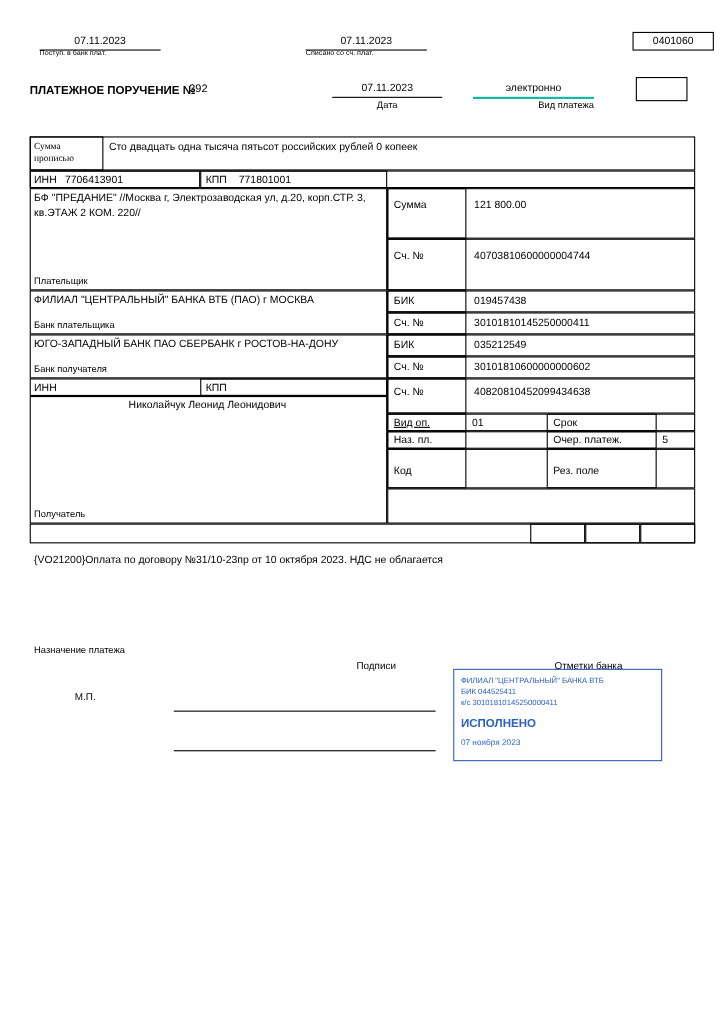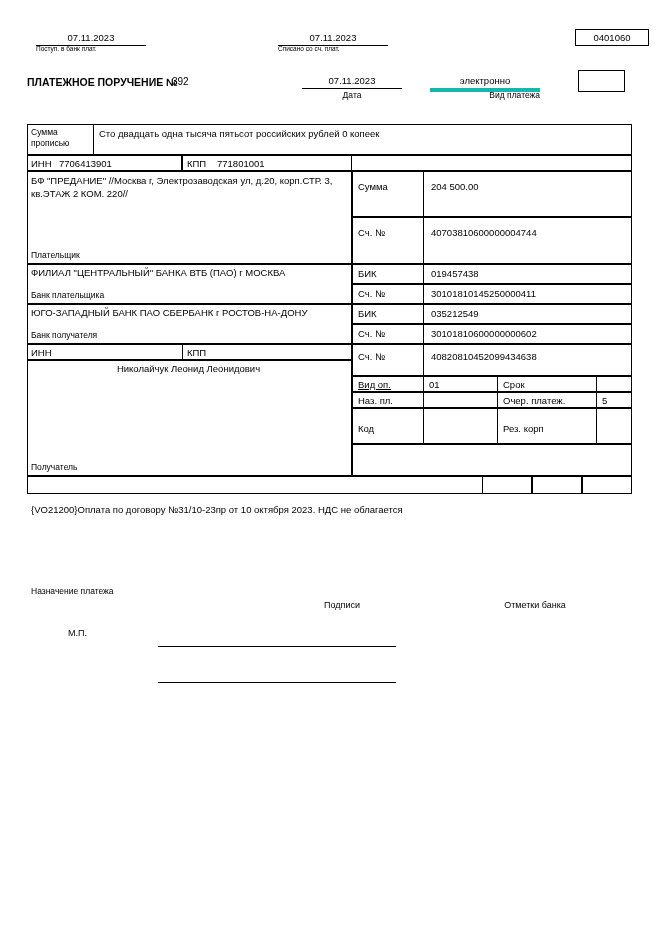--- a/index.html
+++ b/index.html
@@ -46,21 +46,21 @@
   
   #doc-title { left: 27px; top: 76px; font-weight: bold; font-size: 10.5px; }
   #doc-number { left: 172px; top: 76px; font-size: 10px; }
   #date-value {
     left: 302px; top: 75px; width: 100px; text-align: center; font-size: 9.5px;
     padding-bottom: 2px; border-bottom: 1px solid #000;
   }
   #date-caption { left: 302px; top: 90px; width: 100px; text-align: center; font-size: 8.5px; }
   #paytype-value {
     left: 430px; top: 75px; width: 110px; text-align: center; font-size: 9.5px;
-    padding-bottom: 2px; border-bottom: 4px solid #14b8a6;
+    padding-bottom: 2px; border-bottom: 2px solid #14b8a6;
   }
   #paytype-caption { left: 430px; top: 90px; width: 110px; text-align: right; font-size: 8.5px; }
   #title-right-box { left: 578px; top: 70px; width: 45px; height: 20px; border: 1px solid #000; }
 
   
   .tbl { position: absolute; left: 27px; top: 124px; width: 605px; }
   .brd { border: 1px solid #000; box-sizing: border-box; position: absolute; }
   .cell-txt { position: absolute; font-size: 9.5px; }
   .cell-cap { position: absolute; font-size: 8.5px; }
 
@@ -97,39 +97,39 @@
 
   <div class="abs" id="paytype-value">электронно</div>
   <div class="abs" id="paytype-caption">Вид платежа</div>
 
   <div class="abs" id="title-right-box"></div>
 
   <div class="tbl">
 
     <div class="brd" style="left:0;top:0;width:605px;height:31px;"></div>
     <div class="brd" style="left:0;top:0;width:67px;height:31px;"></div>
-    <div class="cell-cap" style="left:4px;top:3px;width:60px;line-height:11px;">Сумма прописью</div>
+    <div class="cell-cap" style="left:4px;top:3px;width:60px;line-height:11px;font-family:Liberation Serif, serif;">Сумма прописью</div>
     <div class="cell-txt" style="left:72px;top:4px;width:525px;">Сто двадцать одна тысяча пятьсот российских рублей 0 копеек</div>
 
     <div class="brd" style="left:0;top:31px;width:605px;height:16px;"></div>
     <div class="brd" style="left:0;top:31px;width:155px;height:16px;"></div>
     <div class="brd" style="left:155px;top:31px;width:170px;height:16px;"></div>
     <div class="cell-txt" style="left:4px;top:34px;">ИНН</div>
     <div class="cell-txt" style="left:32px;top:34px;">7706413901</div>
     <div class="cell-txt" style="left:160px;top:34px;">КПП</div>
     <div class="cell-txt" style="left:190px;top:34px;">771801001</div>
 
     <div class="brd" style="left:0;top:47px;width:325px;height:93px;"></div>
     <div class="cell-txt" style="left:4px;top:50px;width:315px;line-height:13px;">БФ "ПРЕДАНИЕ" //Москва г, Электрозаводская ул, д.20, корп.СТР. 3, кв.ЭТАЖ 2 КОМ. 220//</div>
     <div class="cell-cap" style="left:4px;top:126px;">Плательщик</div>
 
     <div class="brd" style="left:325px;top:47px;width:280px;height:46px;"></div>
     <div class="brd" style="left:325px;top:47px;width:72px;height:46px;"></div>
     <div class="cell-txt" style="left:331px;top:57px;">Сумма</div>
-    <div class="cell-txt" style="left:404px;top:57px;">204 500.00</div>
+    <div class="cell-txt" style="left:404px;top:57px;">121 800.00</div>
 
     <div class="brd" style="left:325px;top:93px;width:280px;height:47px;"></div>
     <div class="brd" style="left:325px;top:93px;width:72px;height:47px;"></div>
     <div class="cell-txt" style="left:331px;top:103px;">Сч. №</div>
     <div class="cell-txt" style="left:404px;top:103px;">40703810600000004744</div>
 
     <div class="brd" style="left:0;top:140px;width:325px;height:40px;"></div>
     <div class="cell-txt" style="left:4px;top:143px;width:315px;">ФИЛИАЛ "ЦЕНТРАЛЬНЫЙ" БАНКА ВТБ (ПАО) г МОСКВА</div>
     <div class="cell-cap" style="left:4px;top:166px;">Банк плательщика</div>
 
@@ -187,21 +187,21 @@
     <div class="cell-txt" style="left:331px;top:271px;">Наз. пл.</div>
     <div class="cell-txt" style="left:402px;top:271px;"></div>
     <div class="cell-txt" style="left:476px;top:271px;">Очер. платеж.</div>
     <div class="cell-txt" style="left:575px;top:271px;">5</div>
 
     <div class="brd" style="left:325px;top:284px;width:280px;height:36px;"></div>
     <div class="brd" style="left:325px;top:284px;width:72px;height:36px;"></div>
     <div class="brd" style="left:470px;top:284px;width:100px;height:36px;"></div>
     <div class="cell-txt" style="left:331px;top:299px;">Код</div>
     <div class="cell-txt" style="left:402px;top:299px;"></div>
-    <div class="cell-txt" style="left:476px;top:299px;">Рез. корп</div>
+    <div class="cell-txt" style="left:476px;top:299px;">Рез. поле</div>
     <div class="cell-txt" style="left:575px;top:299px;"></div>
 
     <div class="brd" style="left:325px;top:320px;width:280px;height:32px;"></div>
 
     <div class="brd" style="left:0;top:352px;width:605px;height:18px;"></div>
     <div class="brd" style="left:455px;top:352px;width:50px;height:18px;"></div>
     <div class="brd" style="left:505px;top:352px;width:50px;height:18px;"></div>
     <div class="brd" style="left:555px;top:352px;width:50px;height:18px;"></div>
 
   </div>
@@ -210,14 +210,21 @@
   <div class="abs" style="left:31px;top:586px;font-size:8.5px;">Назначение платежа</div>
 
   <div class="abs" style="left:180px;top:600px;width:180px;text-align:right;font-size:9px;">Подписи</div>
   <div class="abs" style="left:445px;top:600px;width:180px;text-align:center;font-size:9px;">Отметки банка</div>
 
   <div class="abs" style="left:68px;top:628px;font-size:9px;">М.П.</div>
 
   <div class="sig-line" style="left:158px;top:646px;width:238px;"></div>
   <div class="sig-line" style="left:158px;top:682px;width:238px;"></div>
 
+  <div class="abs" id="bank-stamp">
+    <div class="st-l" style="padding-top:6px;">ФИЛИАЛ "ЦЕНТРАЛЬНЫЙ" БАНКА ВТБ</div>
+    <div class="st-l">БИК 044525411</div>
+    <div class="st-l">к/с 30101810145250000411</div>
+    <div class="st-exec">ИСПОЛНЕНО</div>
+    <div class="st-date">07 ноября 2023</div>
+  </div>
 
 </div>
 
 </body></html>

